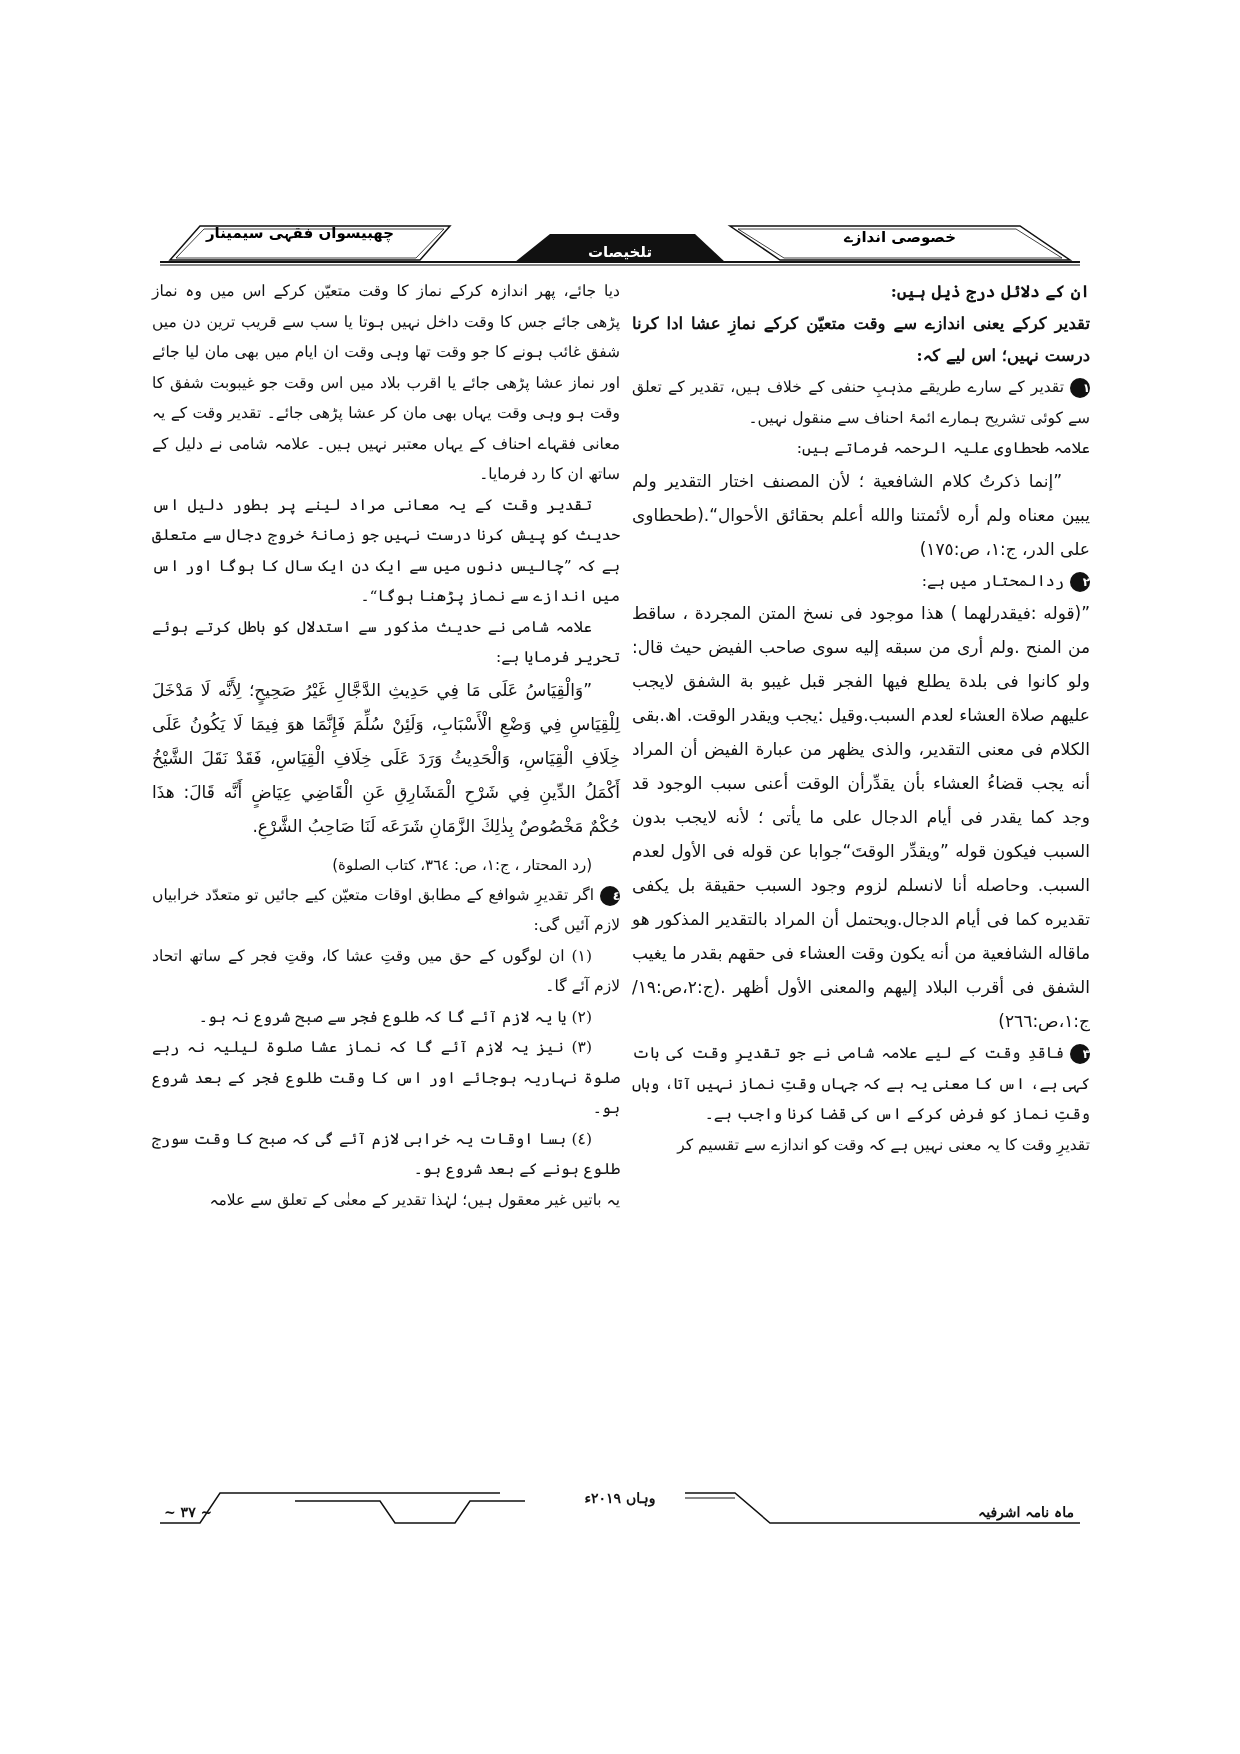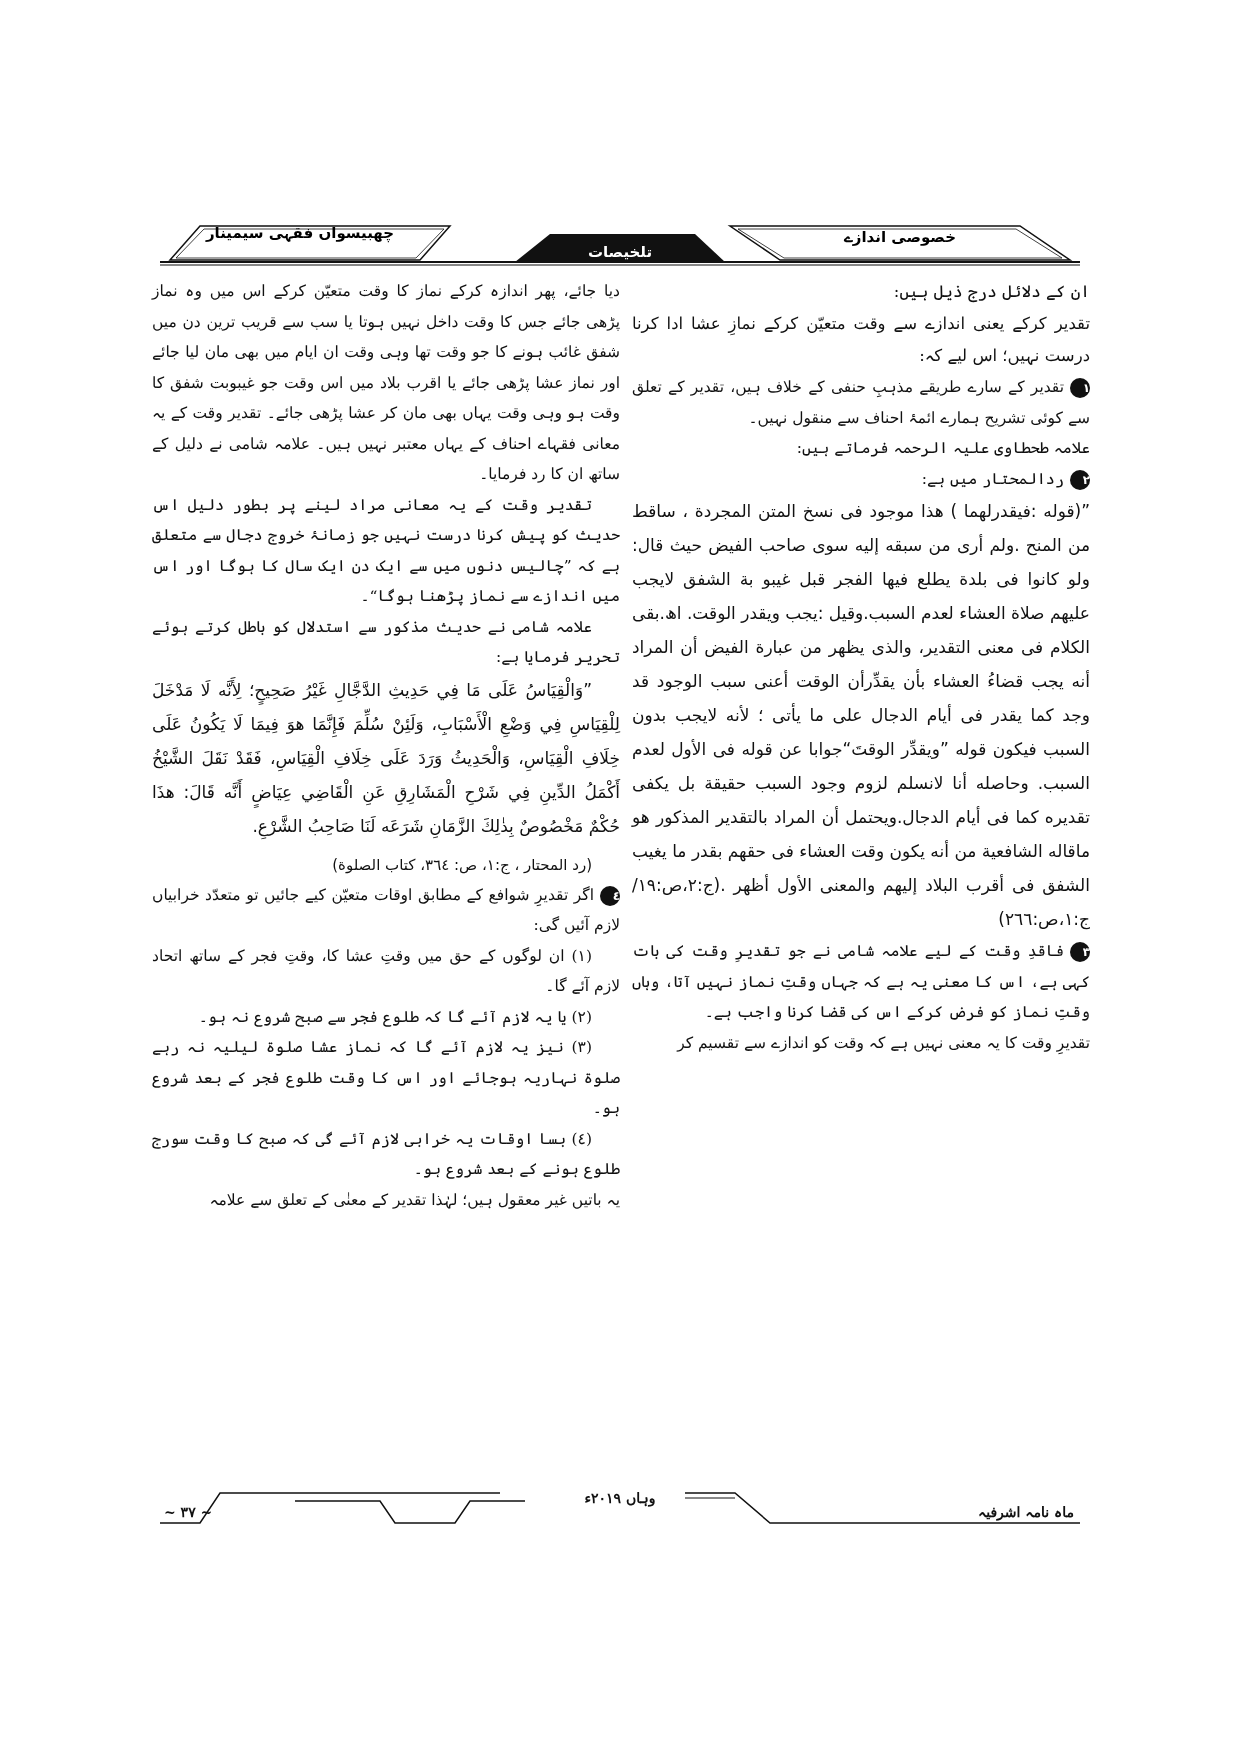--- a/index.html
+++ b/index.html
@@ -17,21 +17,21 @@
   .hdr-left { left: 20px; width: 240px; top: 6px; color: #000; }
 
   
   .col { position: absolute; top: 276px; direction: rtl; text-align: justify;
          text-align-last: right; }
   .col-right { left: 632px; width: 458px; }
   .col-left { left: 152px; width: 468px; }
 
   .p { margin: 0; font-family: "DejaVu Serif", serif; font-size: 15.5px; line-height: 30.5px; }
   .p.ar { font-family: "DejaVu Sans", sans-serif; font-size: 17px; line-height: 34px; }
-  .p.bold { font-weight: normal; font-size: 16.5px; line-height: 32px; }
+  .p.bold { font-weight: bold; font-size: 16.5px; line-height: 32px; }
   .p.indent { text-indent: 28px; }
   .p.cite { font-family: "DejaVu Sans", sans-serif; font-size: 15px; line-height: 30px; margin-top: 7px; }
   .num-badge { display: inline-block; width: 20px; height: 20px; border-radius: 50%;
                background: #111; color: #fff; font-size: 12px; line-height: 20px;
                text-align: center; margin-left: 6px; vertical-align: middle;
                font-family: "DejaVu Sans", sans-serif; font-weight: bold; }
 
   
   .footer { position: absolute; left: 160px; top: 1490px; width: 920px; height: 50px; }
   .footer svg { position: absolute; left: 0; top: 0; }
@@ -62,20 +62,21 @@
     <div class="hdr-label hdr-left">چھبیسواں فقہی سیمینار</div>
     <div class="hdr-label hdr-center">تلخیصات</div>
     <div class="hdr-label hdr-right">خصوصی اندازے</div>
   </div>
 
   <div class="col col-right">
     <p class="p bold">ان کے دلائل درج ذیل ہیں:</p>
     <p class="p bold">تقدیر کرکے یعنی اندازے سے وقت متعیّن کرکے نمازِ عشا ادا کرنا درست نہیں؛ اس لیے کہ:</p>
     <p class="p"><span class="num-badge">١</span><span>تقدیر کے سارے طریقے مذہبِ حنفی کے خلاف ہیں، تقدیر کے تعلق سے کوئی تشریح ہمارے ائمۂ احناف سے منقول نہیں۔</span></p>
     <p class="p">علامہ طحطاوی علیہ الرحمہ فرماتے ہیں:</p>
+    <p class="p ar indent">”إنما ذكرتُ كلام الشافعية ؛ لأن المصنف اختار التقدير ولم يبين معناه ولم أره لأئمتنا والله أعلم بحقائق الأحوال“.(طحطاوی علی الدر، ج:١، ص:١٧٥)</p>
     <p class="p"><span class="num-badge">٢</span><span>ردالمحتار میں ہے:</span></p>
     <p class="p ar">”(قوله :فيقدرلهما ) هذا موجود فى نسخ المتن المجردة ، ساقط من المنح .ولم أرى من سبقه إليه سوى صاحب الفيض حيث قال: ولو كانوا فى بلدة يطلع فيها الفجر قبل غيبو بة الشفق لايجب عليهم صلاة العشاء لعدم السبب.وقيل :يجب ويقدر الوقت. اھ.بقى الكلام فى معنى التقدير، والذى يظهر من عبارة الفيض أن المراد أنه يجب قضاءُ العشاء بأن يقدِّرأن الوقت أعنى سبب الوجود قد وجد كما يقدر فى أيام الدجال على ما يأتى ؛ لأنه لايجب بدون السبب فيكون قوله ”ويقدِّر الوقتَ“جوابا عن قوله فى الأول لعدم السبب. وحاصله أنا لانسلم لزوم وجود السبب حقيقة بل يكفى تقديره كما فى أيام الدجال.ويحتمل أن المراد بالتقدير المذكور هو ماقاله الشافعية من أنه يكون وقت العشاء فى حقهم بقدر ما يغيب الشفق فى أقرب البلاد إليهم والمعنى الأول أظهر .(ج:٢،ص:١٩/ ج:١،ص:٢٦٦)</p>
     <p class="p"><span class="num-badge">٣</span><span>فاقدِ وقت کے لیے علامہ شامی نے جو تقدیرِ وقت کی بات کہی ہے، اس کا معنی یہ ہے کہ جہاں وقتِ نماز نہیں آتا، وہاں وقتِ نماز کو فرض کرکے اس کی قضا کرنا واجب ہے۔</span></p>
     <p class="p">تقدیرِ وقت کا یہ معنی نہیں ہے کہ وقت کو اندازے سے تقسیم کر</p>
   </div>
 
   <div class="col col-left">
     <p class="p">دیا جائے، پھر اندازہ کرکے نماز کا وقت متعیّن کرکے اس میں وہ نماز پڑھی جائے جس کا وقت داخل نہیں ہوتا یا سب سے قریب ترین دن میں شفق غائب ہونے کا جو وقت تھا وہی وقت ان ایام میں بھی مان لیا جائے اور نماز عشا پڑھی جائے یا اقرب بلاد میں اس وقت جو غیبوبت شفق کا وقت ہو وہی وقت یہاں بھی مان کر عشا پڑھی جائے۔ تقدیر وقت کے یہ معانی فقہاے احناف کے یہاں معتبر نہیں ہیں۔ علامہ شامی نے دلیل کے ساتھ ان کا رد فرمایا۔</p>
     <p class="p indent">تقدیر وقت کے یہ معانی مراد لینے پر بطور دلیل اس حدیث کو پیش کرنا درست نہیں جو زمانۂ خروج دجال سے متعلق ہے کہ ”چالیس دنوں میں سے ایک دن ایک سال کا ہوگا اور اس میں اندازے سے نماز پڑھنا ہوگا“۔</p>
     <p class="p indent">علامہ شامی نے حدیث مذکور سے استدلال کو باطل کرتے ہوئے تحریر فرمایا ہے:</p>

